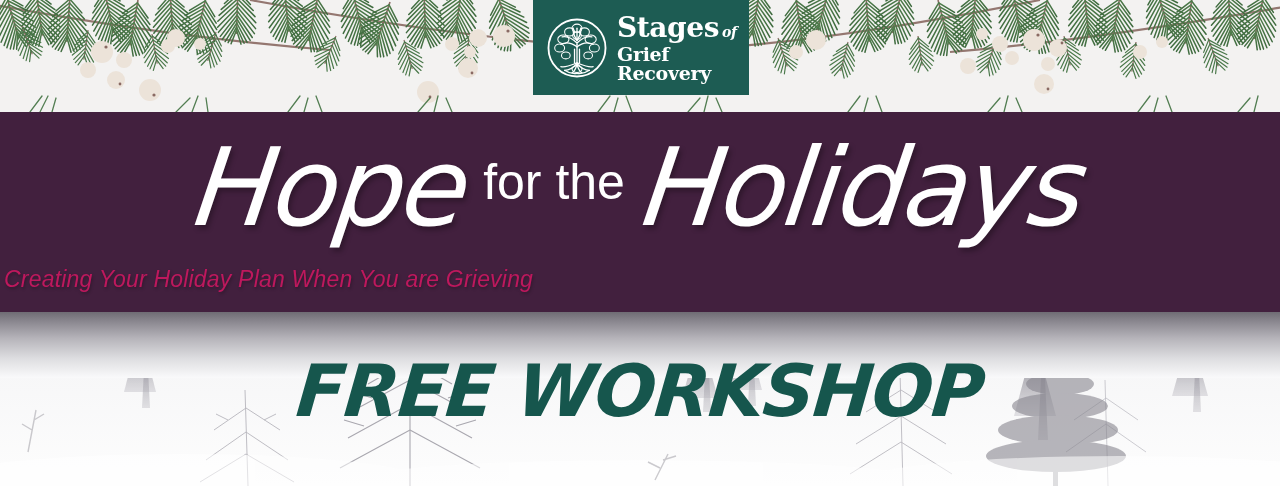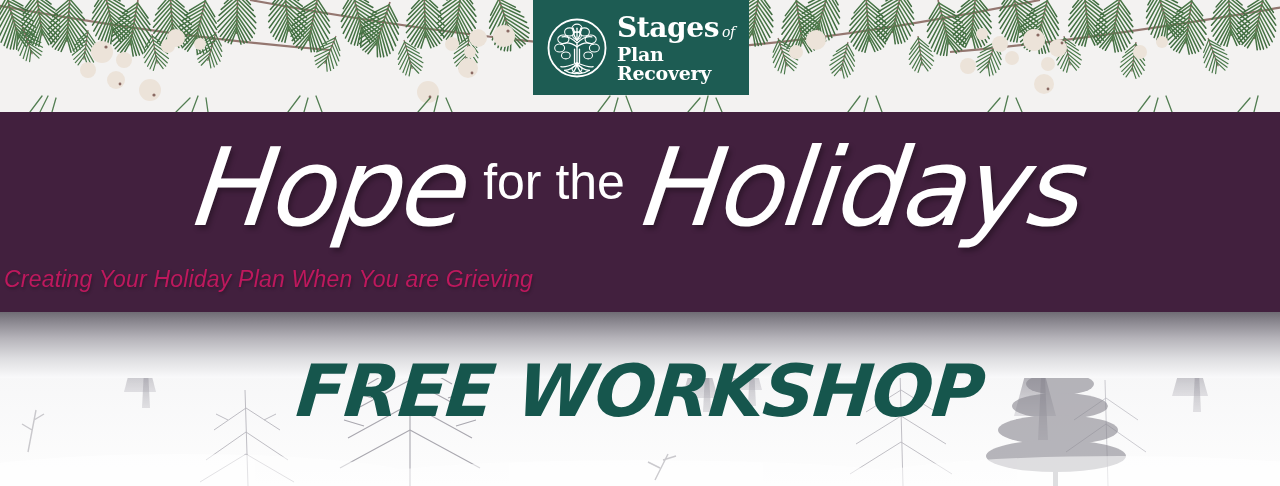--- a/index.html
+++ b/index.html
@@ -49,21 +49,21 @@
   }
   #logo-mark { width:62px; height:62px; flex:0 0 62px; }
   #logo-text { display:flex; flex-direction:column; line-height:1; padding-top:2px; }
   .logo-line1 {
     font-family:"DejaVu Serif", serif;
     font-size:28px; font-weight:700; color:#ffffff;
     letter-spacing:-0.4px; display:flex; align-items:baseline; gap:3px;
   }
   .logo-of {
     font-family:"DejaVu Serif", serif;
-    font-size:14px; font-style:italic; font-weight:400; color:#ffffff;
+    font-size:14px; font-style:italic; font-weight:700; color:#ffffff;
   }
   .logo-line2 {
     font-family:"DejaVu Serif", serif;
     font-size:19px; font-weight:700; color:#ffffff;
     letter-spacing:-0.3px; margin-top:3px;
   }
 
   
   #headline {
     position:absolute; left:0; top:118px; width:1280px; height:140px;
@@ -479,17 +479,17 @@
         <ellipse cx="32" cy="62" rx="7" ry="5.5"></ellipse>
         <ellipse cx="68" cy="62" rx="7" ry="5.5"></ellipse>
         <ellipse cx="50" cy="84" rx="8" ry="5.5"></ellipse>
       </g>
     </svg>
     <div id="logo-text">
       <div class="logo-line1">
         <span>Stages</span>
         <span class="logo-of">of</span>
       </div>
-      <div class="logo-line2">Plan Recovery</div>
+      <div class="logo-line2">Grief Recovery</div>
     </div>
   </div>
 
 </div>
 
 </body></html>

